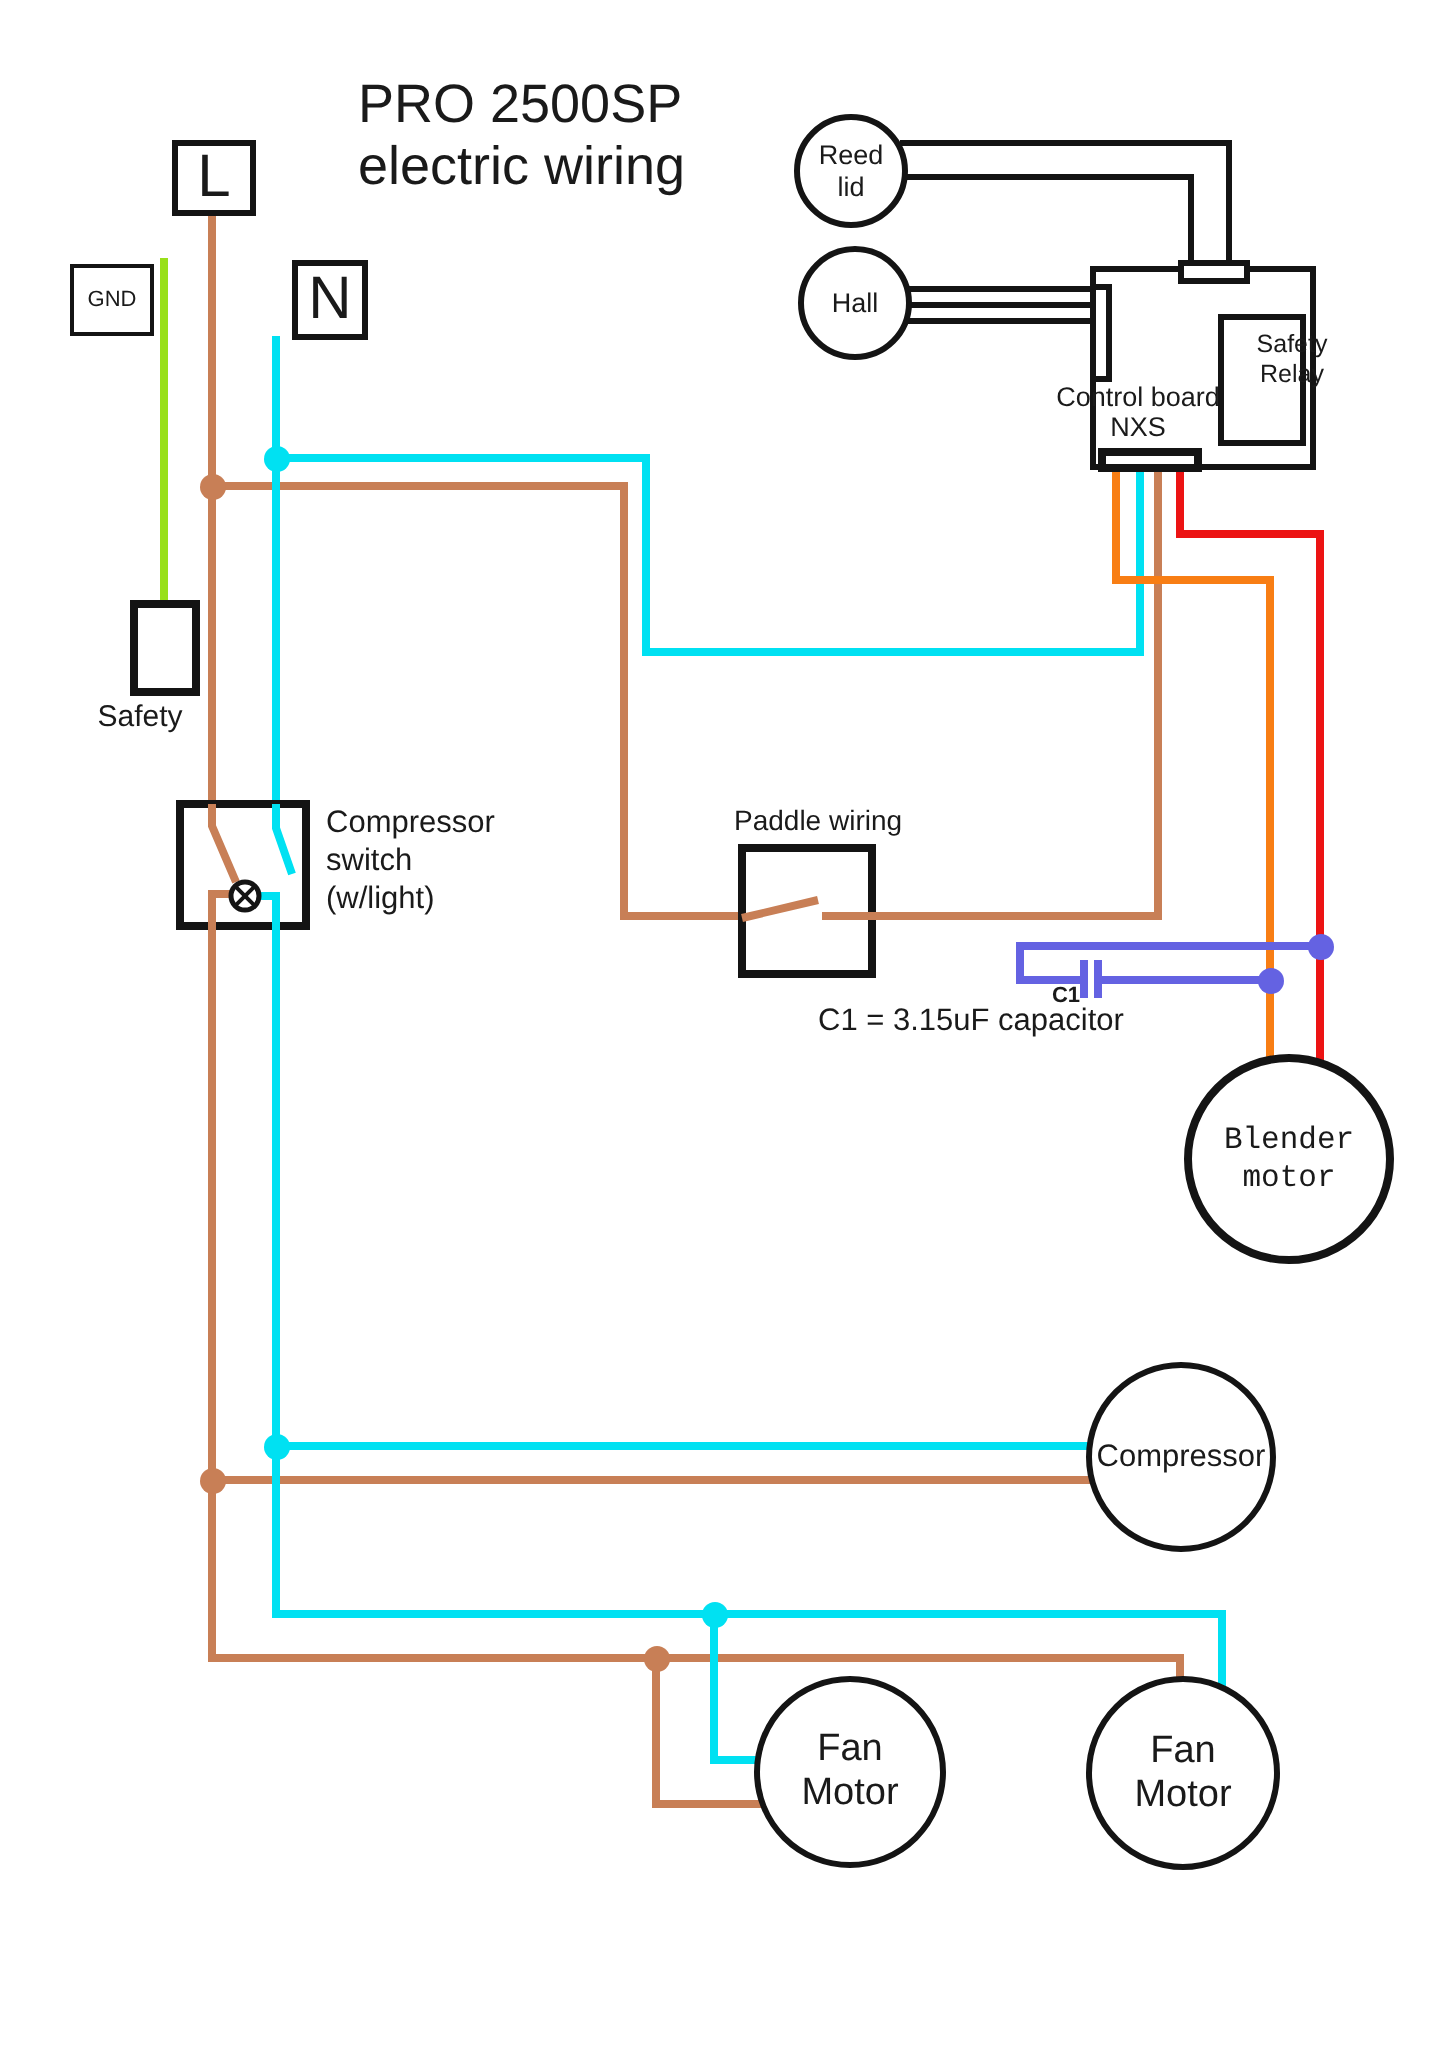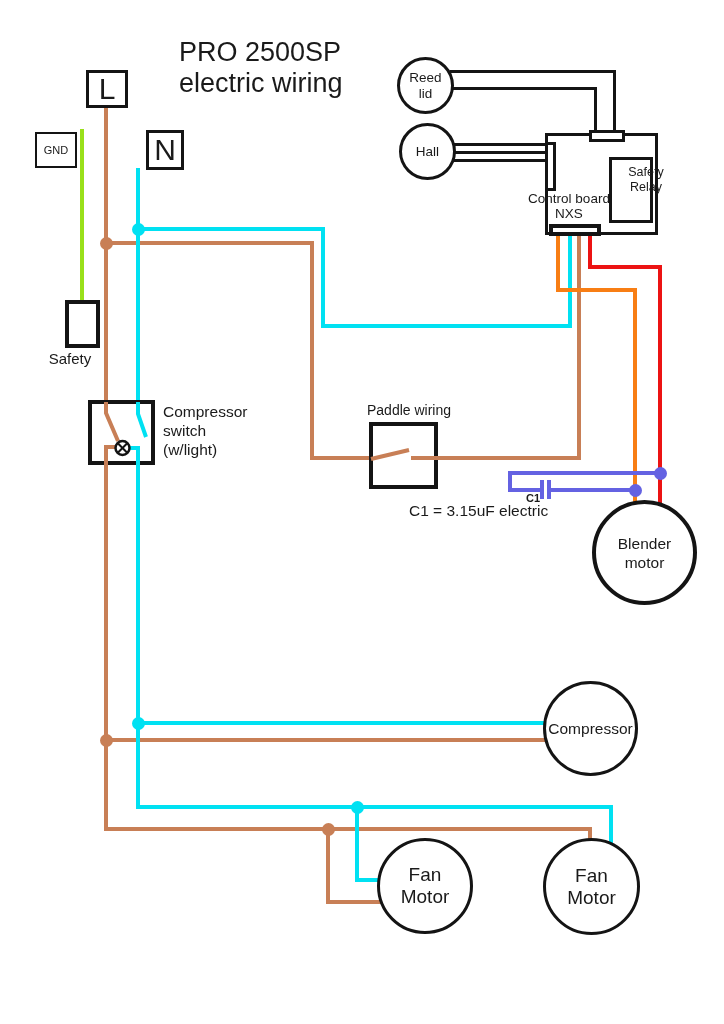--- a/index.html
+++ b/index.html
@@ -105,21 +105,21 @@
   </div>
   <div class="box thick" style="left:549px;top:224px;width:52px;height:12px;"></div>
 
   <div class="box circle" style="left:397px;top:57px;width:57px;height:57px;border-width:3.5px;">
     <span class="lbl center" style="position:static;font-size:13.5px;">Reed
 lid</span>
   </div>
   <div class="box circle" style="left:399px;top:123px;width:57px;height:57px;border-width:3.5px;">
     <span class="lbl center" style="position:static;font-size:13.5px;">Hall</span>
   </div>
-  <div class="box circle thick" style="left:592px;top:500px;width:105px;height:105px;">
+  <div class="box circle thick" style="left:592px;top:527px;width:105px;height:105px;font-family:Liberation Mono, monospace;">
     <span class="lbl center" style="position:static;font-size:15.5px;line-height:19px;">Blender
 motor</span>
   </div>
   <div class="box circle" style="left:543px;top:681px;width:95px;height:95px;border-width:3.5px;">
     <span class="lbl center" style="position:static;font-size:15.5px;">Compressor</span>
   </div>
   <div class="box circle" style="left:377px;top:838px;width:96px;height:96px;border-width:3.5px;">
     <span class="lbl center" style="position:static;font-size:19px;line-height:22px;">Fan
 Motor</span>
   </div>
@@ -152,15 +152,15 @@
   <div class="lbl" style="left:179px;top:37px;font-size:27px;line-height:31px;">PRO 2500SP
 electric wiring</div>
   <div class="lbl center" style="left:38px;top:350px;width:64px;font-size:15px;">Safety</div>
   <div class="lbl" style="left:163px;top:402px;font-size:15.5px;line-height:19px;">Compressor
 switch
 (w/light)</div>
   <div class="lbl" style="left:367px;top:402px;font-size:14px;">Paddle wiring</div>
   <div class="lbl center" style="left:527px;top:191px;width:84px;font-size:13.5px;line-height:15px;">Control board
 NXS</div>
   <div class="lbl center" style="left:520px;top:492px;width:26px;font-size:11px;font-weight:bold;">C1</div>
-  <div class="lbl" style="left:409px;top:502px;font-size:15.5px;">C1 = 3.15uF electric</div>
+  <div class="lbl" style="left:409px;top:502px;font-size:15.5px;">C1 = 3.15uF capacitor</div>
 
 </div>
 
 </body></html>

